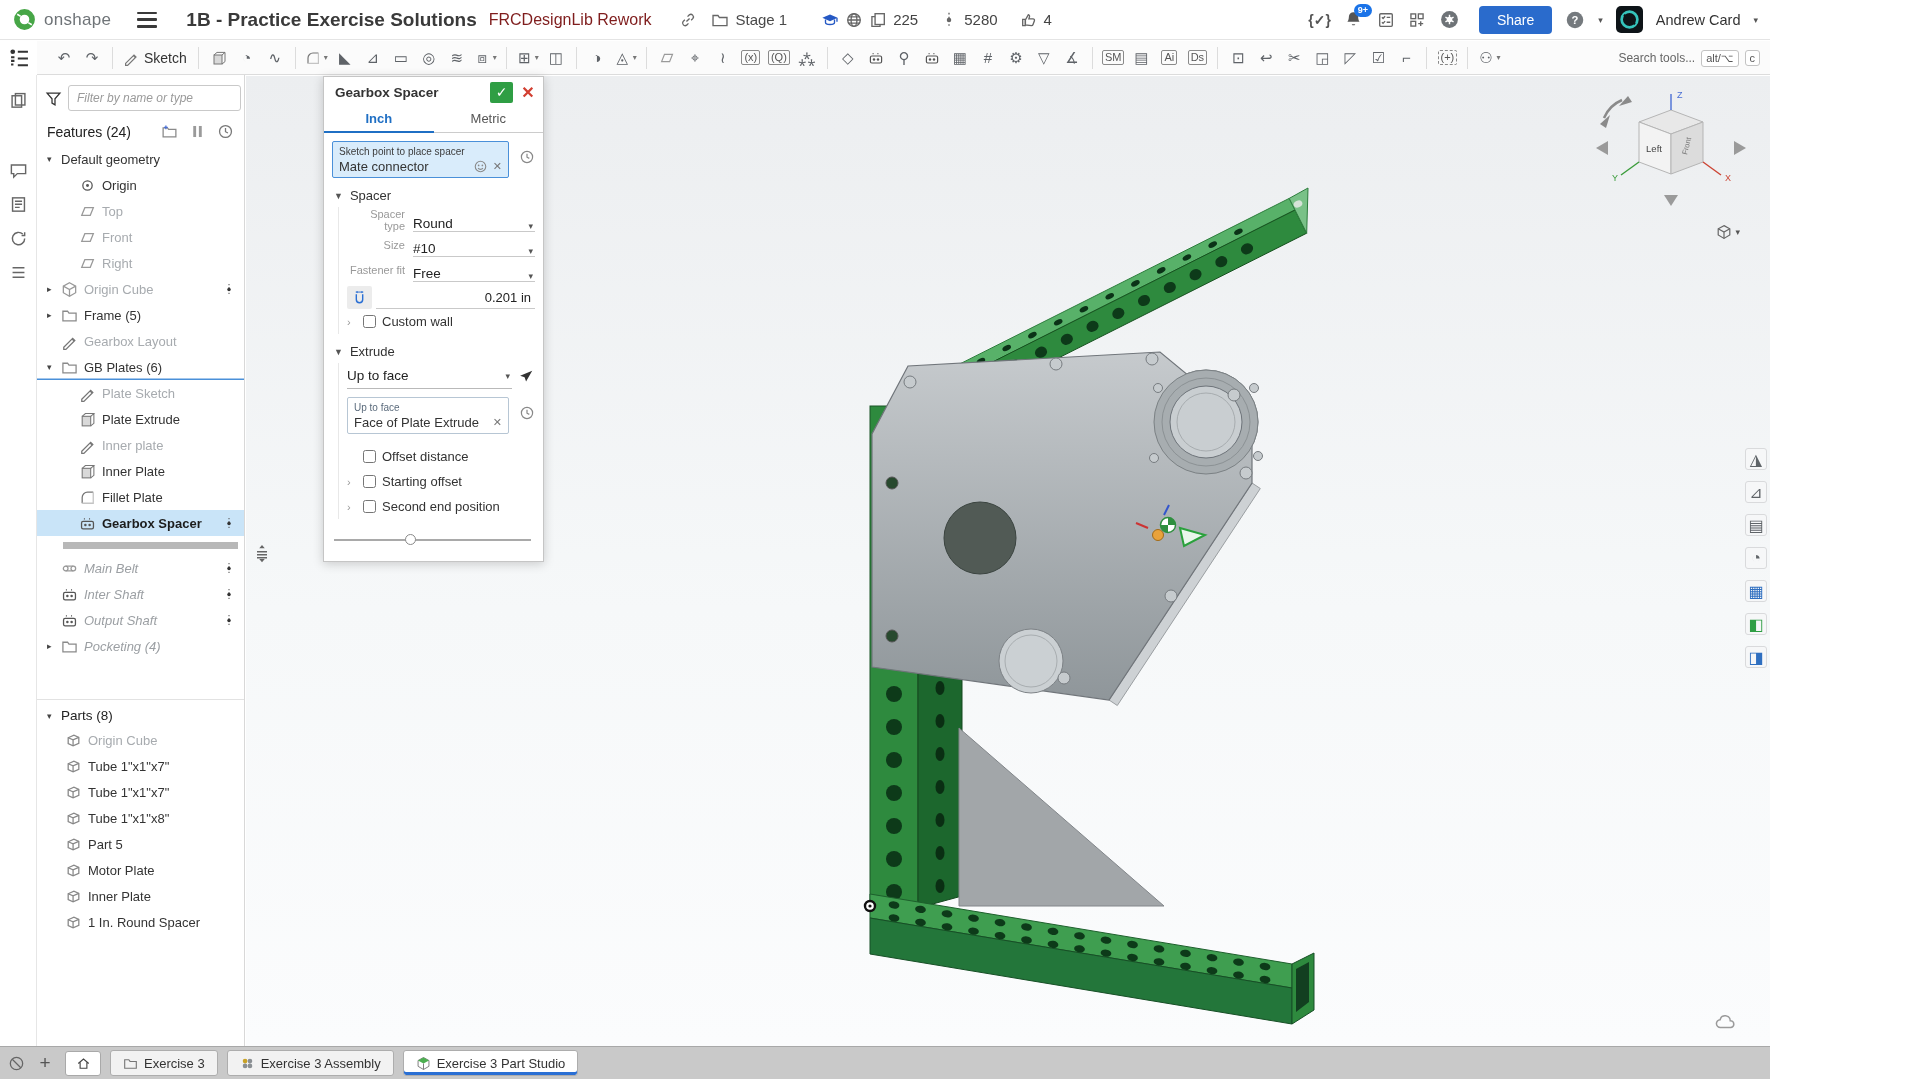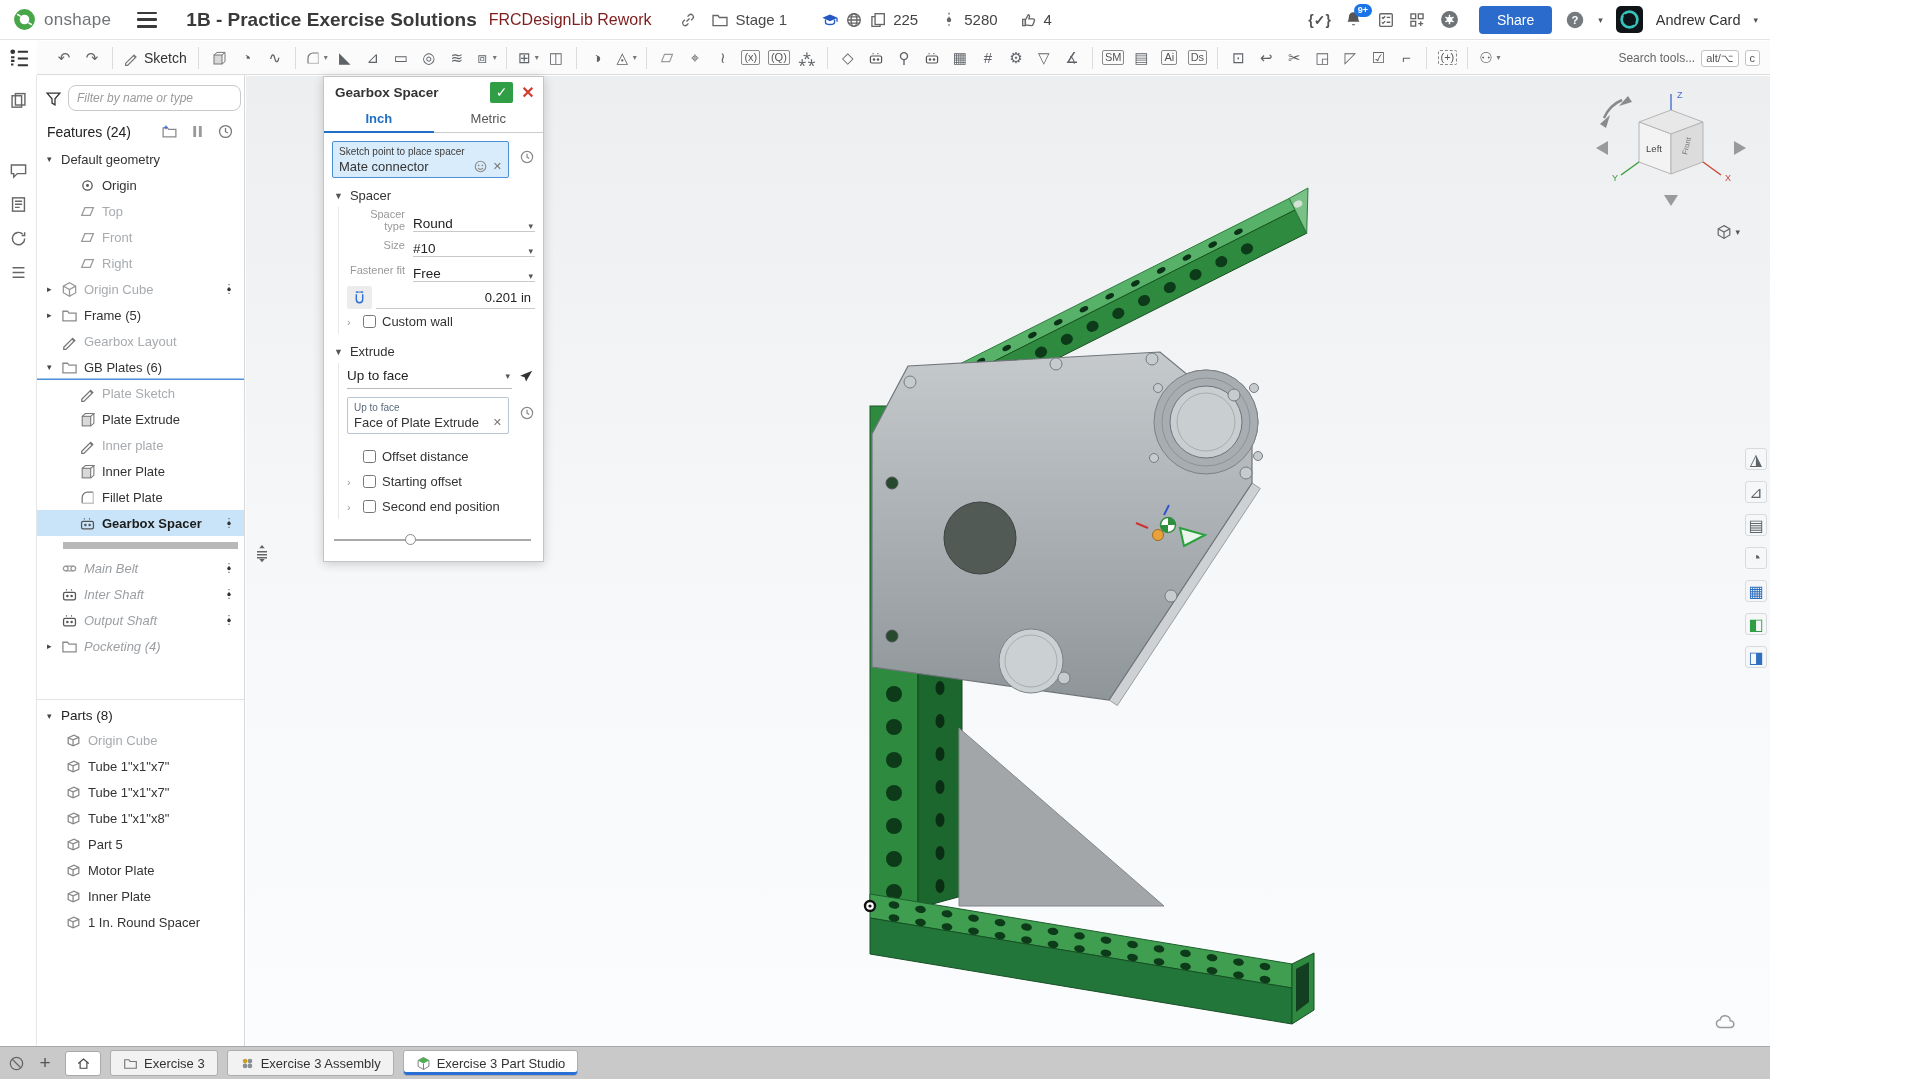--- a/index.html
+++ b/index.html
@@ -57,21 +57,21 @@
 
   
   .rail{position:absolute;top:75px;left:0;width:37px;bottom:33px;background:#fff;border-right:1px solid #e6e6e6}
   .rail .ric{position:absolute;left:9px;width:19px;height:19px;color:#666;cursor:pointer}
 
   
   .panel{position:absolute;top:75px;left:37px;width:208px;bottom:33px;background:#fff;
          border-right:1px solid #d8d8d8;font-size:13px;color:#333;overflow:hidden}
   .filter-row{display:flex;align-items:center;gap:6px;padding:10px 8px 0 8px}
   .funnel{width:17px;height:17px;flex-shrink:0}
-  .filter-input{flex:1;height:26px;border:1px solid #c9c9c9;border-radius:8px;padding:0 8px;
+  .filter-input{flex:1;height:26px;border:1px solid #c9c9c9;border-radius:3px;padding:0 8px;
                 font-size:12px;font-family:"Liberation Sans",sans-serif;color:#333;outline:none}
   .filter-input::placeholder{font-style:italic;color:#9a9a9a}
   .feat-head{display:flex;align-items:flex-end;padding:12px 10px 4px 10px}
   .feat-title{font-size:14px;color:#222;flex:1}
   .feat-head .hic{width:17px;height:17px;margin-left:11px;color:#777;cursor:pointer}
   .tree{margin-top:2px}
   .trow{height:26px;display:flex;align-items:center;padding-left:10px;cursor:pointer;position:relative}
   .trow.lvl1{padding-left:28px}
   .trow .chev{width:14px;font-size:9px;color:#444;flex-shrink:0}
   .trow .ticon{width:17px;height:17px;margin-right:6px;flex-shrink:0}

